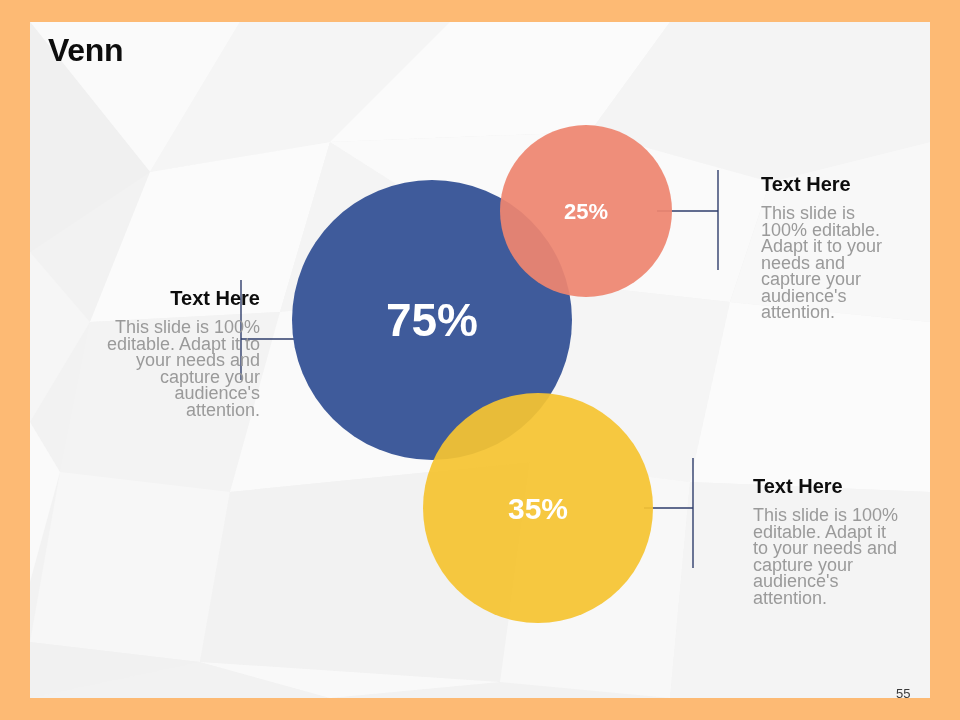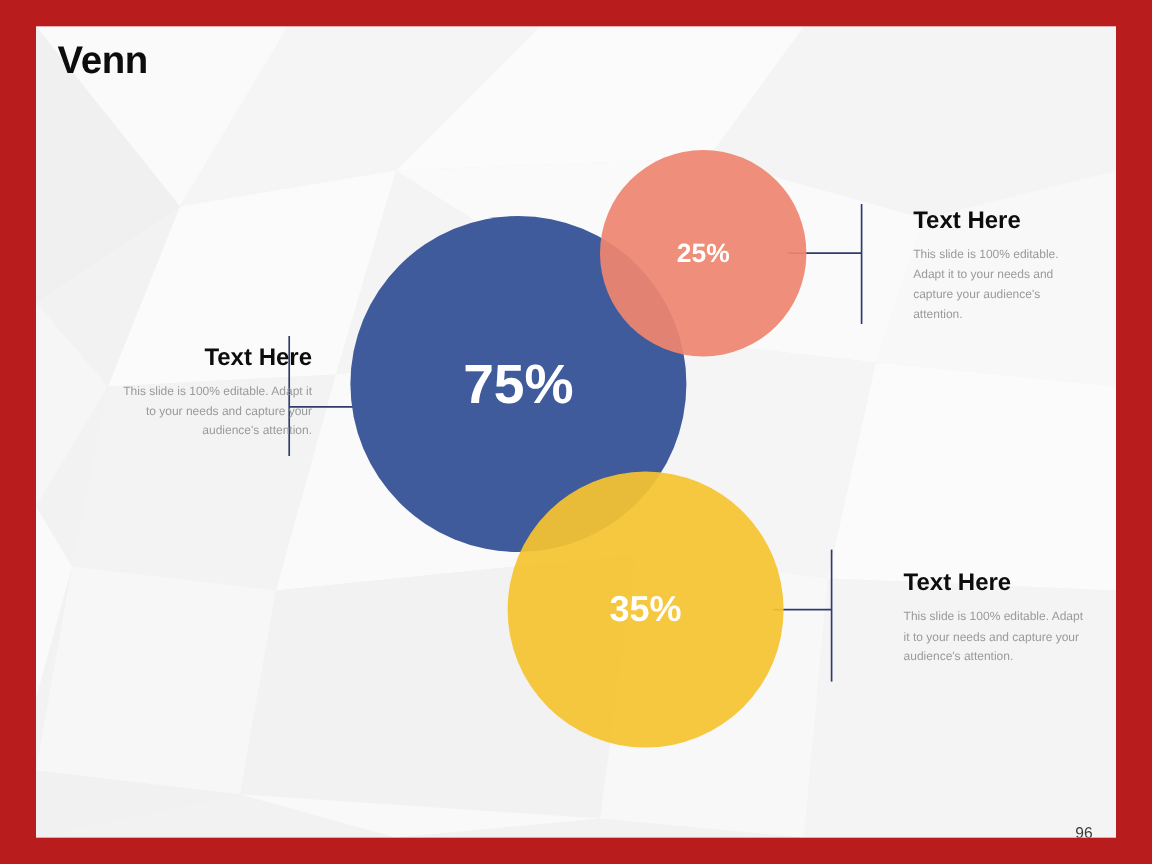--- a/index.html
+++ b/index.html
@@ -12,21 +12,21 @@
     height: 720px;
     overflow: hidden;
     font-family: "Liberation Sans", sans-serif;
   }
 
   
   #page {
     position: relative;
     width: 960px;
     height: 720px;
-    background: #b91c1c;
+    background: #fdba74;
   }
 
   
   #slide {
     position: absolute;
     left: 30px;
     top: 22px;
     width: 900px;
     height: 676px;
     background: #f1f1f1;
@@ -62,21 +62,21 @@
   .txt-block {
     position: absolute;
   }
   .txt-head {
     font-size: 20px;
     font-weight: bold;
     color: #0d0d0d;
     margin-bottom: 9px;
   }
   .txt-body {
-    font-size: 10px;
+    font-size: 18px;
     line-height: 16.5px;
     color: #9a9a9a;
   }
 
   #block-left {
     left: 70px;
     top: 265px;
     width: 160px;
     text-align: right;
   }
@@ -183,16 +183,16 @@
     <div class="txt-block" id="block-top-right">
       <div class="txt-head">Text Here</div>
       <div class="txt-body">This slide is 100% editable. Adapt it to your needs and capture your audience's attention.</div>
     </div>
 
     <div class="txt-block" id="block-bottom-right">
       <div class="txt-head">Text Here</div>
       <div class="txt-body">This slide is 100% editable. Adapt it to your needs and capture your audience's attention.</div>
     </div>
 
-    <div id="page-num">96</div>
+    <div id="page-num">55</div>
 
   </div>
 </div>
 
 </body></html>

